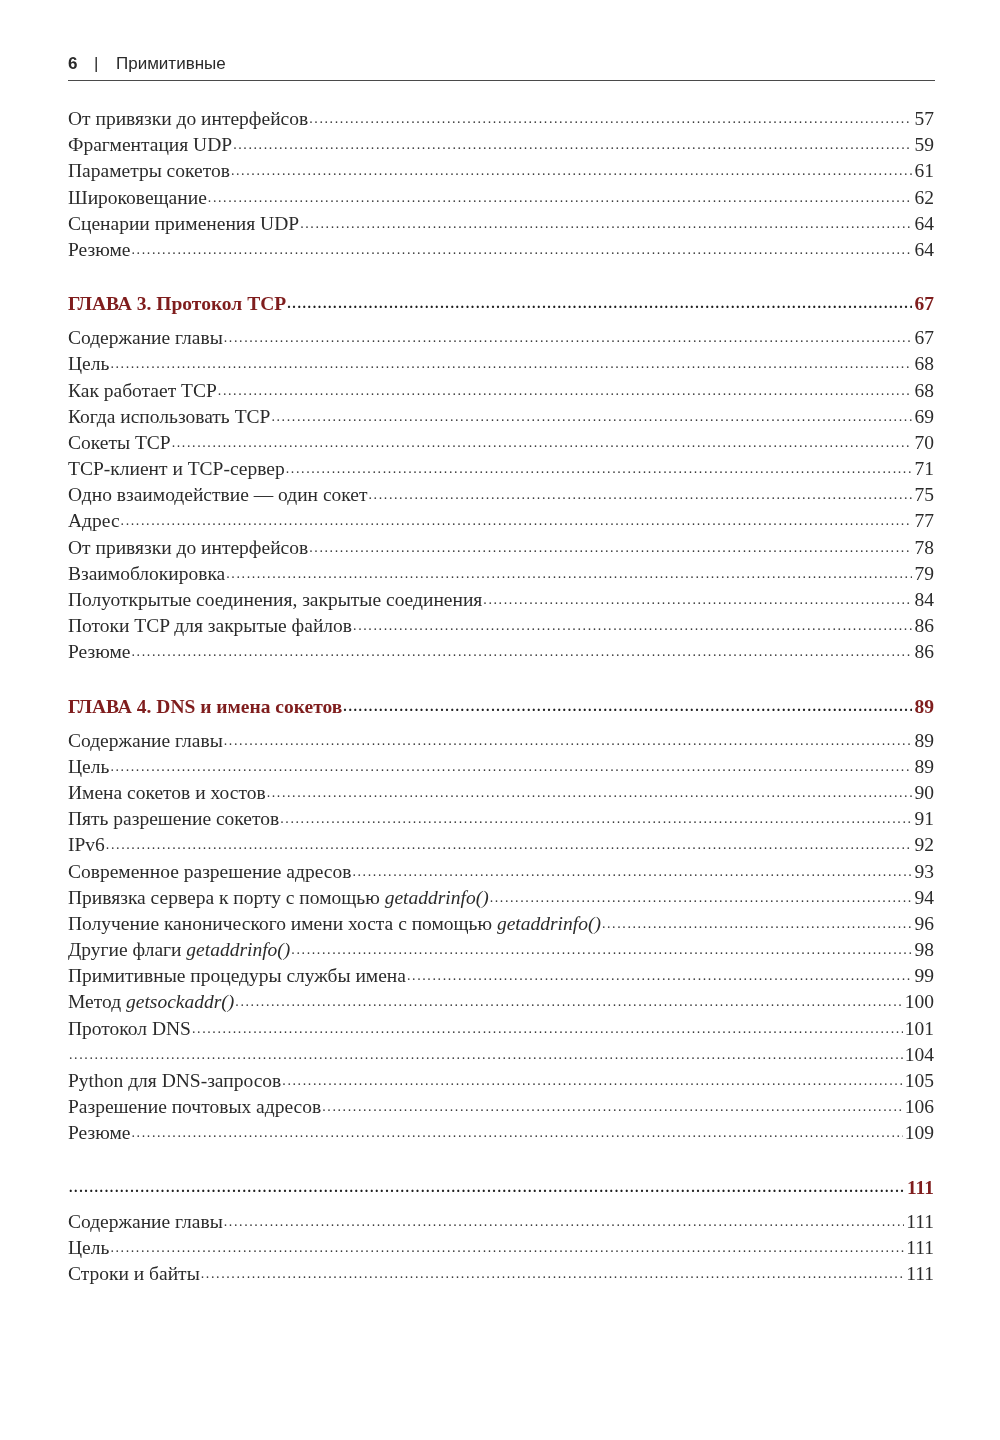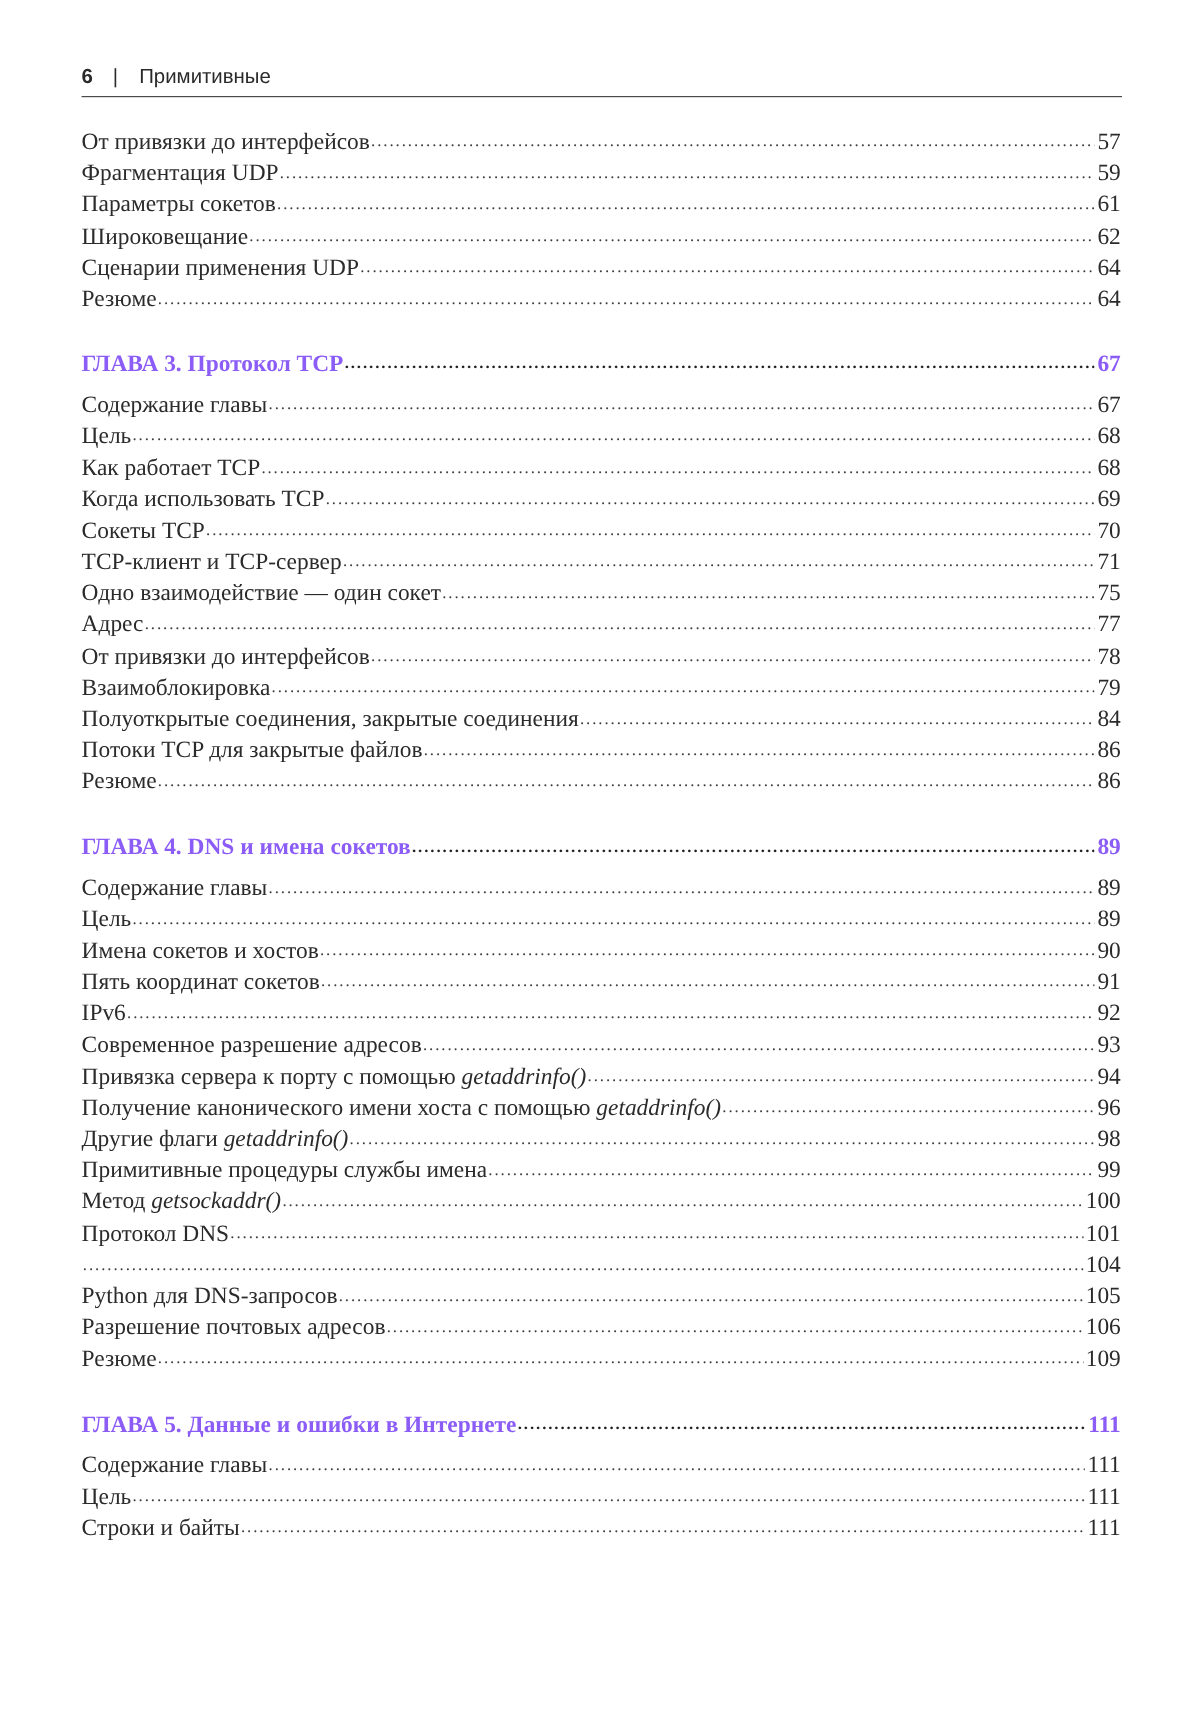--- a/index.html
+++ b/index.html
@@ -66,21 +66,21 @@
     .entry .leader::before {
       content: "................................................................................................................................................................................................................................................................";
     }
     .entry .page-no {
       flex: 0 0 auto;
       text-align: right;
       min-width: 20px;
     }
     .chapter {
       font-weight: bold;
-      color: #8b5cf6;
+      color: #7f1d1d;
       margin-top: 27px;
       margin-bottom: 7px;
       height: 28px;
       line-height: 28px;
     }
     .chapter .leader { color: #1f1f1f; font-weight: bold; }
     .group { }
   </style>
 </head>
 <body>
@@ -216,21 +216,21 @@
           <span class="title">Цель</span>
           <span class="leader"></span>
           <span class="page-no">89</span>
         </div>
       <div class="entry">
           <span class="title">Имена сокетов и хостов</span>
           <span class="leader"></span>
           <span class="page-no">90</span>
         </div>
       <div class="entry">
-          <span class="title">Пять координат сокетов</span>
+          <span class="title">Пять разрешение сокетов</span>
           <span class="leader"></span>
           <span class="page-no">91</span>
         </div>
       <div class="entry">
           <span class="title">IPv6</span>
           <span class="leader"></span>
           <span class="page-no">92</span>
         </div>
       <div class="entry">
           <span class="title">Современное разрешение адресов</span>
@@ -283,21 +283,20 @@
         </div>
       <div class="entry">
           <span class="title">Резюме</span>
           <span class="leader"></span>
           <span class="page-no">109</span>
         </div>
     </div>
 
     <div class="group">
       <div class="entry chapter">
-          <span class="title">ГЛАВА 5. Данные и ошибки в Интернете</span>
           <span class="leader"></span>
           <span class="page-no">111</span>
         </div>
       <div class="entry">
           <span class="title">Содержание главы</span>
           <span class="leader"></span>
           <span class="page-no">111</span>
         </div>
       <div class="entry">
           <span class="title">Цель</span>

